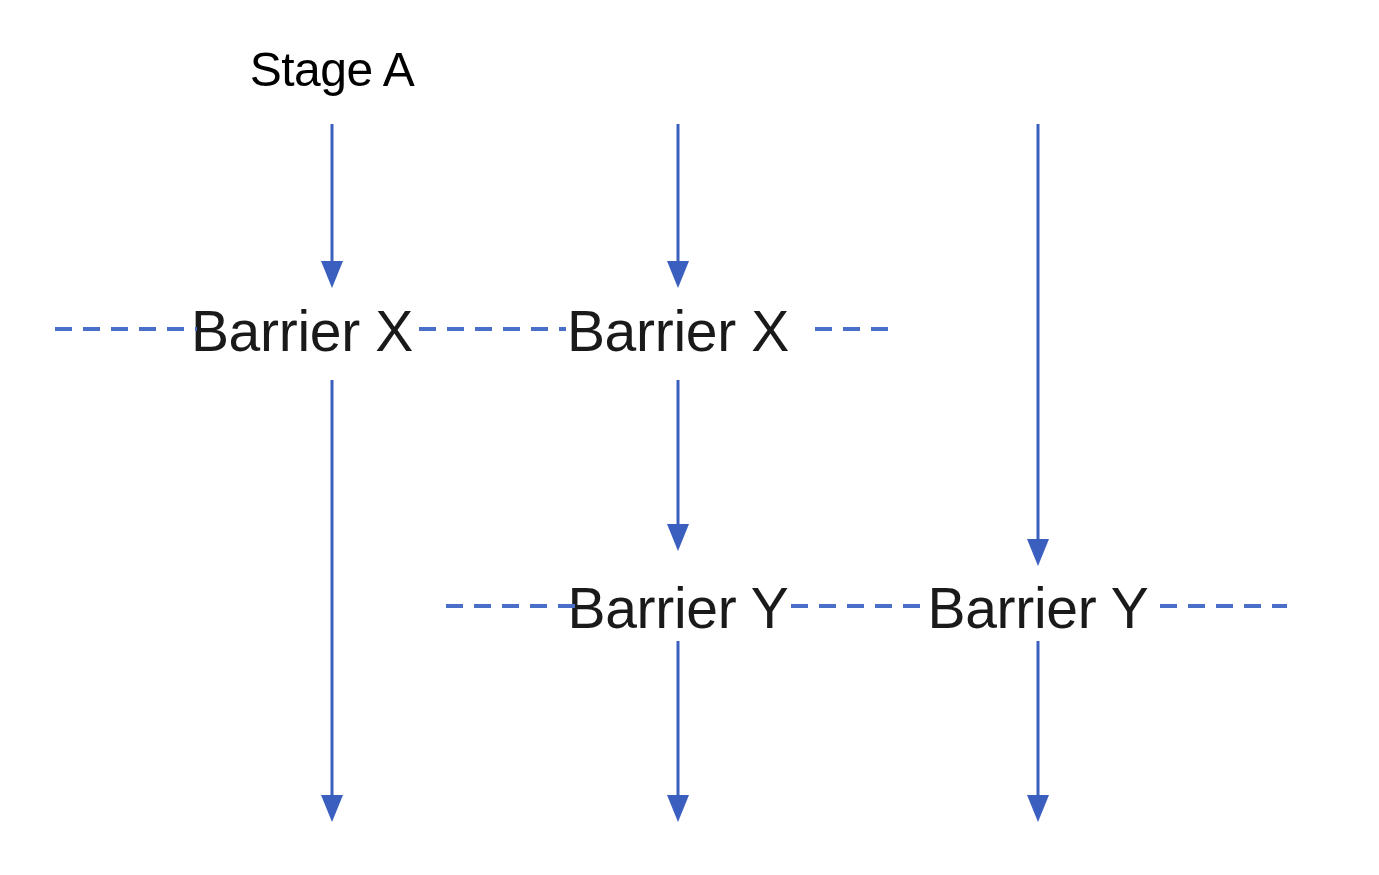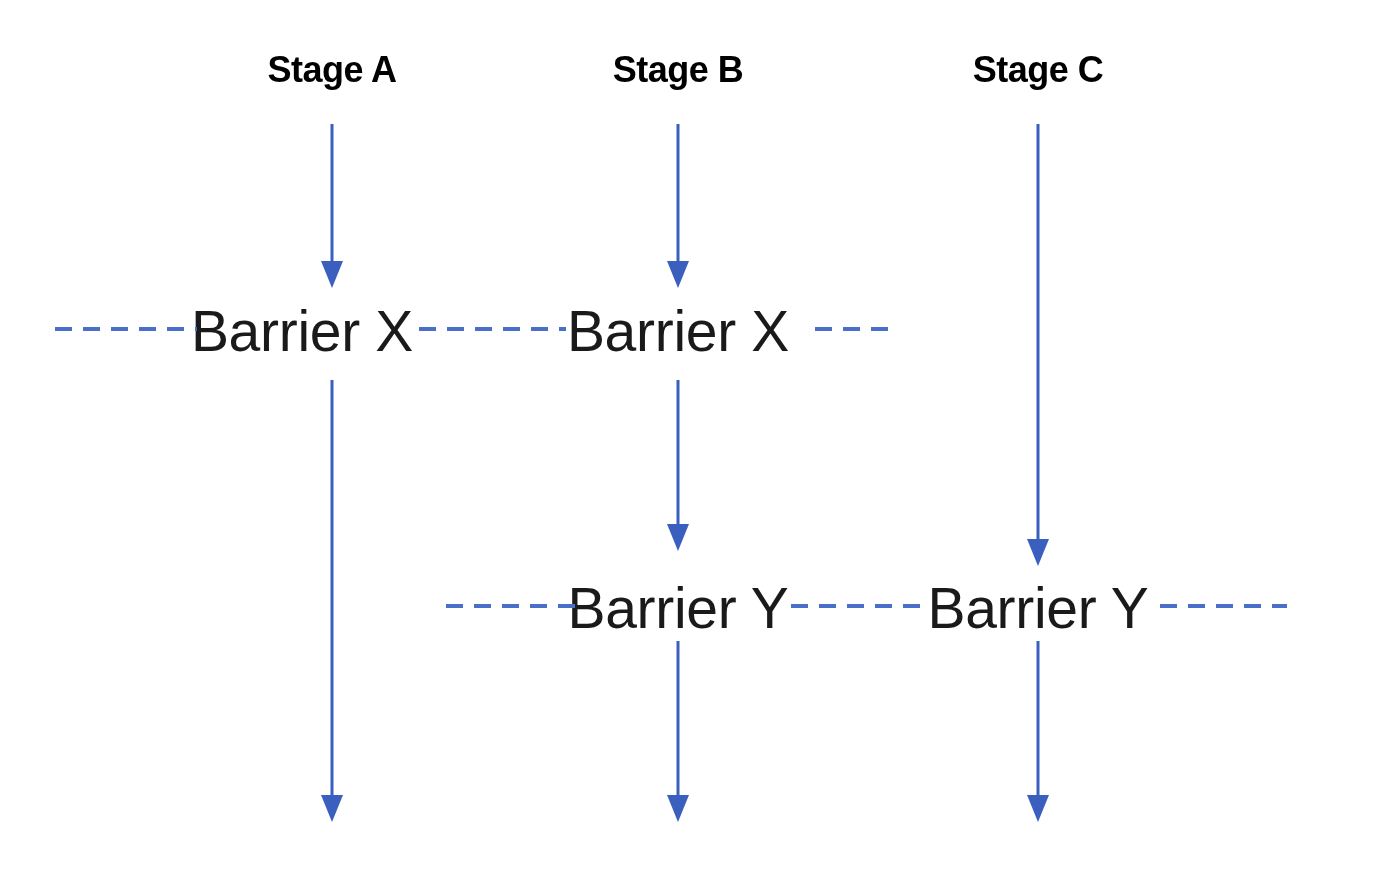--- a/index.html
+++ b/index.html
@@ -14,22 +14,22 @@
   #canvas {
     position: relative;
     width: 1379px;
     height: 875px;
     background: #ffffff;
     overflow: hidden;
   }
   .stage-header {
     position: absolute;
     font-family: "Liberation Sans", "DejaVu Sans", sans-serif;
-    font-weight: bold;
-    font-size: 36px;
+    font-weight: normal;
+    font-size: 48px;
     line-height: 1;
     color: #000000;
     white-space: nowrap;
     transform: translate(-50%, -50%);
     letter-spacing: -0.5px;
   }
   .barrier-label {
     position: absolute;
     font-family: "Liberation Sans", "DejaVu Sans", sans-serif;
     font-weight: normal;
@@ -46,26 +46,20 @@
     pointer-events: none;
   }
 </style>
 </head>
 <body>
 
 <div id="canvas">
 
   <div class="stage-header" style="left:332px; top:70px;">
     <span>Stage A</span>
-  </div>
-  <div class="stage-header" style="left:678px; top:70px;">
-    <span>Stage B</span>
-  </div>
-  <div class="stage-header" style="left:1038px; top:70px;">
-    <span>Stage C</span>
   </div>
 
   <div class="barrier-label" style="left:302px; top:331px;">
     <span>Barrier X</span>
   </div>
   <div class="barrier-label" style="left:678px; top:331px;">
     <span>Barrier X</span>
   </div>
   <div class="barrier-label" style="left:678px; top:608px;">
     <span>Barrier Y</span>

